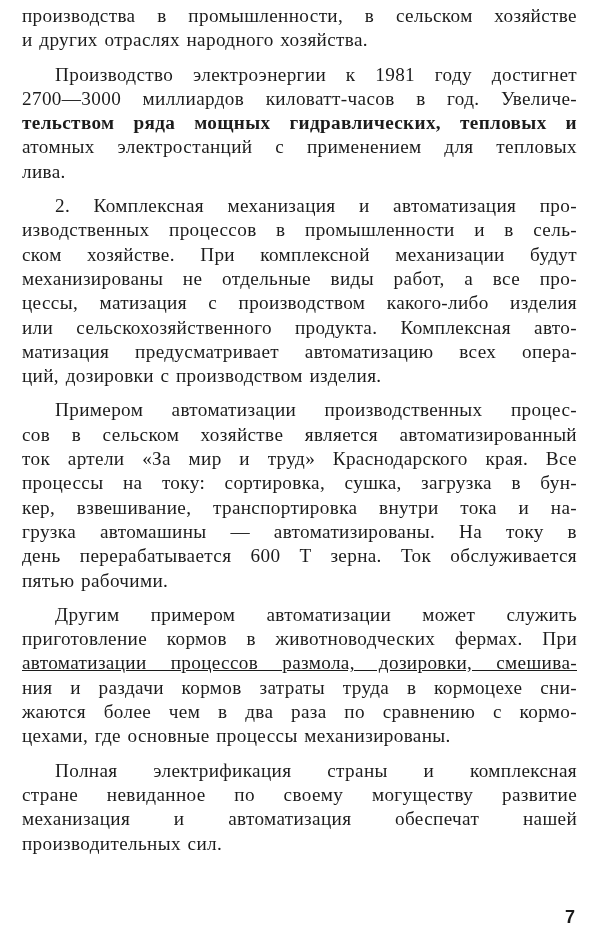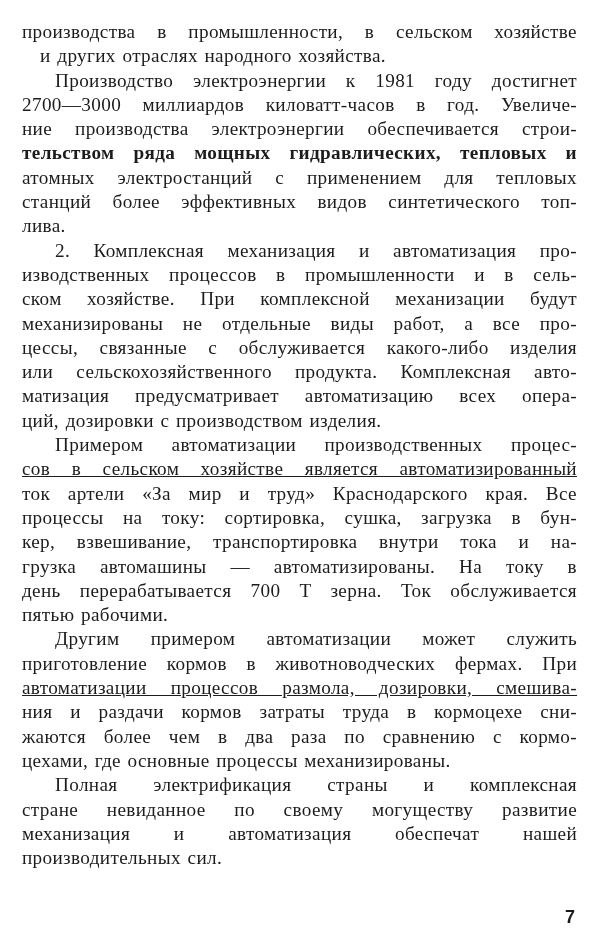--- a/index.html
+++ b/index.html
@@ -11,38 +11,39 @@
     width: 600px;
     height: 946px;
     overflow: hidden;
     position: relative;
     color: #1c1c1c;
     font-family: "Liberation Serif", "DejaVu Serif", serif;
   }
   .page {
     position: absolute;
     left: 22px;
-    top: 20px;
+    top: 4px;
     width: 555px;
   }
   .para {
     margin: 0;
     font-size: 19.2px;
     line-height: 24.3px;
     text-align: justify;
     text-align-last: left;
     letter-spacing: 0.35px;
     word-spacing: 1.5px;
     font-stretch: condensed;
     transform-origin: left top;
   }
   .para.indent {
     text-indent: 33px;
   }
   .para + .para {
+    margin-top: 10px;
   }
   .line {
     display: block;
     text-align: justify;
     text-align-last: justify;
     white-space: nowrap;
   }
   .line.last {
     text-align-last: left;
   }
@@ -56,52 +57,50 @@
     color: #1a1a1a;
   }
 </style>
 </head>
 <body>
 
 <div class="page">
 
   <p class="para">
     <span class="line" style="width: auto; display: block;">производства в промышленности, в сельском хозяйстве</span>
-    <span class="line last" style="width: auto; display: block; margin-left: 18px;">и других отраслях народного хозяйства.</span>
+    <span class="line last" style="width: auto; display: block;">и других отраслях народного хозяйства.</span>
   </p>
 
   <p class="para indent">
     <span class="line" style="padding-left: 33px; text-indent: 0px; width: auto; display: block;">Производство электроэнергии к 1981 году достигнет</span>
     <span class="line" style="text-indent: 0px; width: auto; display: block;">2700—3000 миллиардов киловатт-часов в год. Увеличе-</span>
-    <span class="line" style="text-indent: 0px; width: auto; display: block;">ние производства электроэнергии обеспечивается строи-</span>
     <span class="line" style="text-indent: 0px; width: auto; display: block; font-weight: bold;">тельством ряда мощных гидравлических, тепловых и</span>
     <span class="line" style="text-indent: 0px; width: auto; display: block;">атомных электростанций с применением для тепловых</span>
-    <span class="line" style="text-indent: 0px; width: auto; display: block;">станций более эффективных видов синтетического топ-</span>
     <span class="line last" style="text-indent: 0px; width: auto; display: block;">лива.</span>
   </p>
 
   <p class="para indent">
     <span class="line" style="padding-left: 33px; text-indent: 0px; width: auto; display: block;">2. Комплексная механизация и автоматизация про-</span>
     <span class="line" style="text-indent: 0px; width: auto; display: block;">изводственных процессов в промышленности и в сель-</span>
     <span class="line" style="text-indent: 0px; width: auto; display: block;">ском хозяйстве. При комплексной механизации будут</span>
     <span class="line" style="text-indent: 0px; width: auto; display: block;">механизированы не отдельные виды работ, а все про-</span>
-    <span class="line" style="text-indent: 0px; width: auto; display: block;">цессы, связанные с обслуживается какого-либо изделия</span>
+    <span class="line" style="text-indent: 0px; width: auto; display: block;">цессы, матизация с производством какого-либо изделия</span>
     <span class="line" style="text-indent: 0px; width: auto; display: block;">или сельскохозяйственного продукта. Комплексная авто-</span>
     <span class="line" style="text-indent: 0px; width: auto; display: block;">матизация предусматривает автоматизацию всех опера-</span>
     <span class="line last" style="text-indent: 0px; width: auto; display: block;">ций, дозировки с производством изделия.</span>
   </p>
 
   <p class="para indent">
     <span class="line" style="padding-left: 33px; text-indent: 0px; width: auto; display: block;">Примером автоматизации производственных процес-</span>
-    <span class="line" style="text-indent: 0px; width: auto; display: block; text-decoration: underline;">сов в сельском хозяйстве является автоматизированный</span>
+    <span class="line" style="text-indent: 0px; width: auto; display: block;">сов в сельском хозяйстве является автоматизированный</span>
     <span class="line" style="text-indent: 0px; width: auto; display: block;">ток артели «За мир и труд» Краснодарского края. Все</span>
     <span class="line" style="text-indent: 0px; width: auto; display: block;">процессы на току: сортировка, сушка, загрузка в бун-</span>
     <span class="line" style="text-indent: 0px; width: auto; display: block;">кер, взвешивание, транспортировка внутри тока и на-</span>
     <span class="line" style="text-indent: 0px; width: auto; display: block;">грузка автомашины — автоматизированы. На току в</span>
-    <span class="line" style="text-indent: 0px; width: auto; display: block;">день перерабатывается 700 T зерна. Ток обслуживается</span>
+    <span class="line" style="text-indent: 0px; width: auto; display: block;">день перерабатывается 600 T зерна. Ток обслуживается</span>
     <span class="line last" style="text-indent: 0px; width: auto; display: block;">пятью рабочими.</span>
   </p>
 
   <p class="para indent">
     <span class="line" style="padding-left: 33px; text-indent: 0px; width: auto; display: block;">Другим примером автоматизации может служить</span>
     <span class="line" style="text-indent: 0px; width: auto; display: block;">приготовление кормов в животноводческих фермах. При</span>
     <span class="line" style="text-indent: 0px; width: auto; display: block; text-decoration: underline;">автоматизации процессов размола, дозировки, смешива-</span>
     <span class="line" style="text-indent: 0px; width: auto; display: block;">ния и раздачи кормов затраты труда в кормоцехе сни-</span>
     <span class="line" style="text-indent: 0px; width: auto; display: block;">жаются более чем в два раза по сравнению с кормо-</span>
     <span class="line last" style="text-indent: 0px; width: auto; display: block;">цехами, где основные процессы механизированы.</span>

